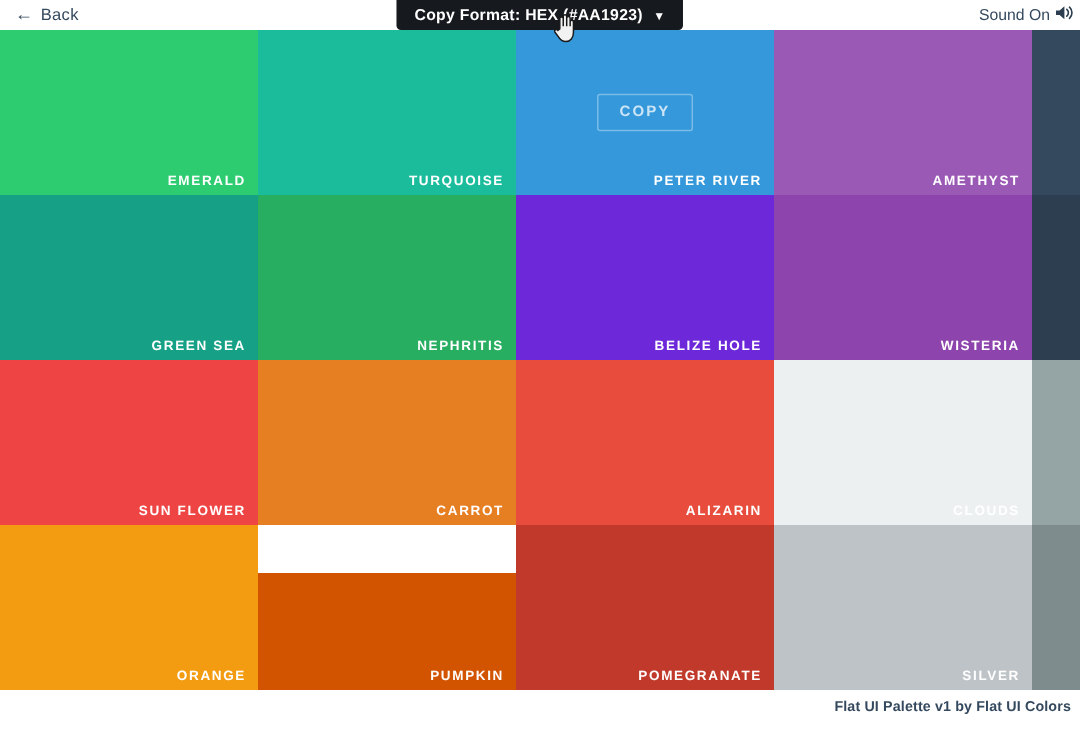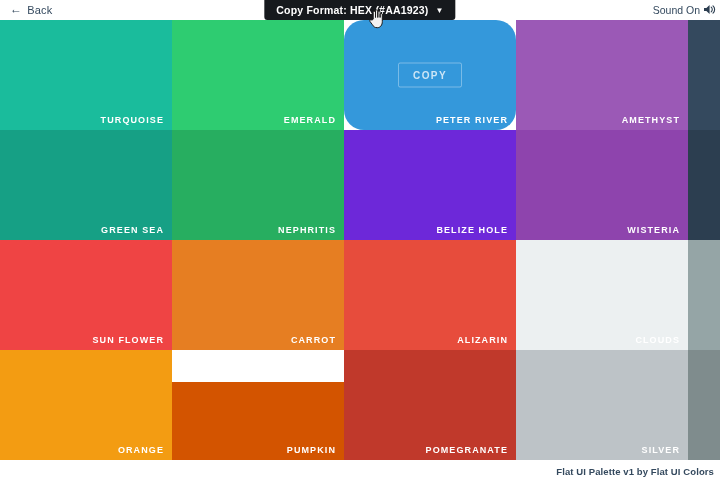--- a/index.html
+++ b/index.html
@@ -194,27 +194,27 @@
         <svg width="12" height="11" viewBox="0 0 12 11" aria-hidden="true">
           <path d="M0 4h2.4L5.6 1.1v8.8L2.4 7H0z" fill="#2c3e50"></path>
           <path d="M7.2 3.2a3 3 0 0 1 0 4.6" stroke="#2c3e50" stroke-width="1.1" fill="none" stroke-linecap="round"></path>
           <path d="M9 1.8a5 5 0 0 1 0 7.4" stroke="#2c3e50" stroke-width="1.1" fill="none" stroke-linecap="round"></path>
         </svg>
       </span>
     </div>
   </div>
 
   <div class="grid">
+      <div class="swatch" style="background: rgb(46, 204, 113);">
+        <div class="swatch-label">EMERALD</div>
+      </div>
       <div class="swatch" style="background: rgb(26, 188, 156);">
         <div class="swatch-label">TURQUOISE</div>
       </div>
-      <div class="swatch" style="background: rgb(46, 204, 113);">
-        <div class="swatch-label">EMERALD</div>
-      </div>
-      <div class="swatch" style="background: rgb(52, 152, 219); border-radius: 20px;">
+      <div class="swatch" style="background: rgb(52, 152, 219);">
         <div class="copy-overlay">COPY</div>
         <div class="swatch-label">PETER RIVER</div>
       </div>
       <div class="swatch" style="background: rgb(155, 89, 182);">
         <div class="swatch-label">AMETHYST</div>
       </div>
       <div class="swatch" style="background: rgb(52, 73, 94);"></div>
       <div class="swatch" style="background: rgb(22, 160, 133);">
         <div class="swatch-label">GREEN SEA</div>
       </div>

